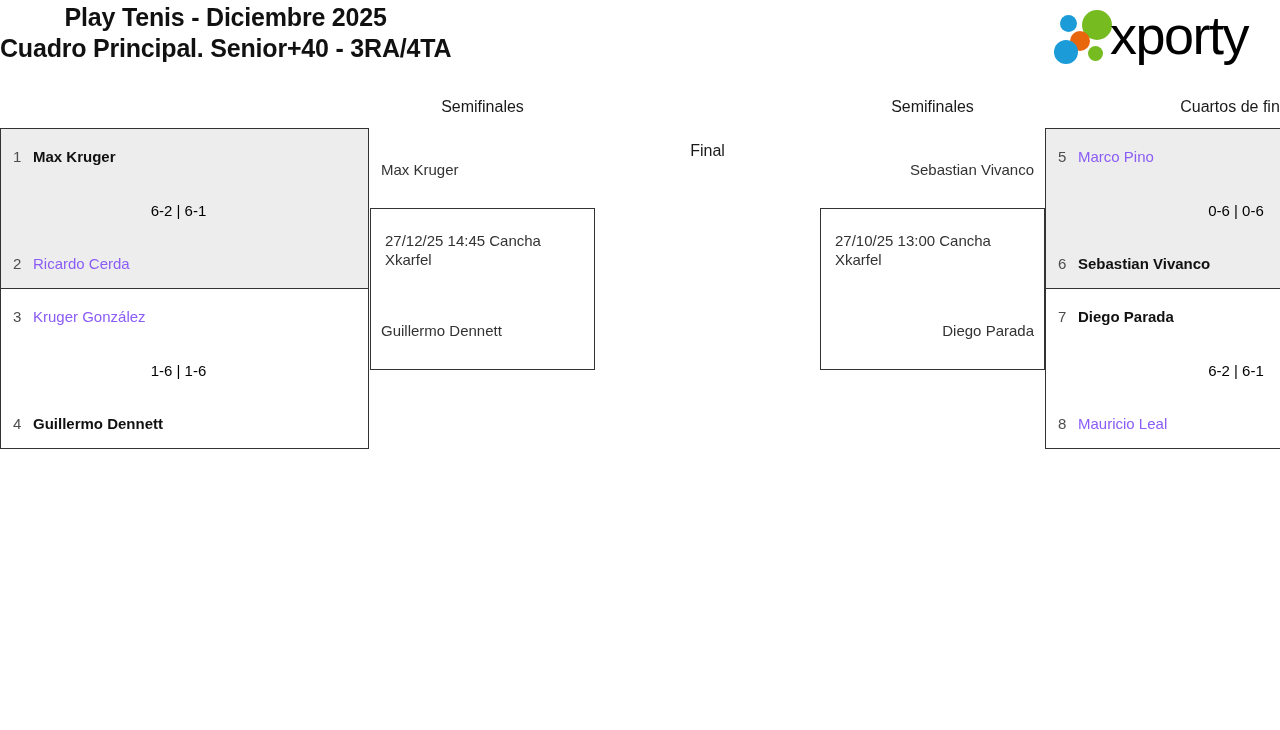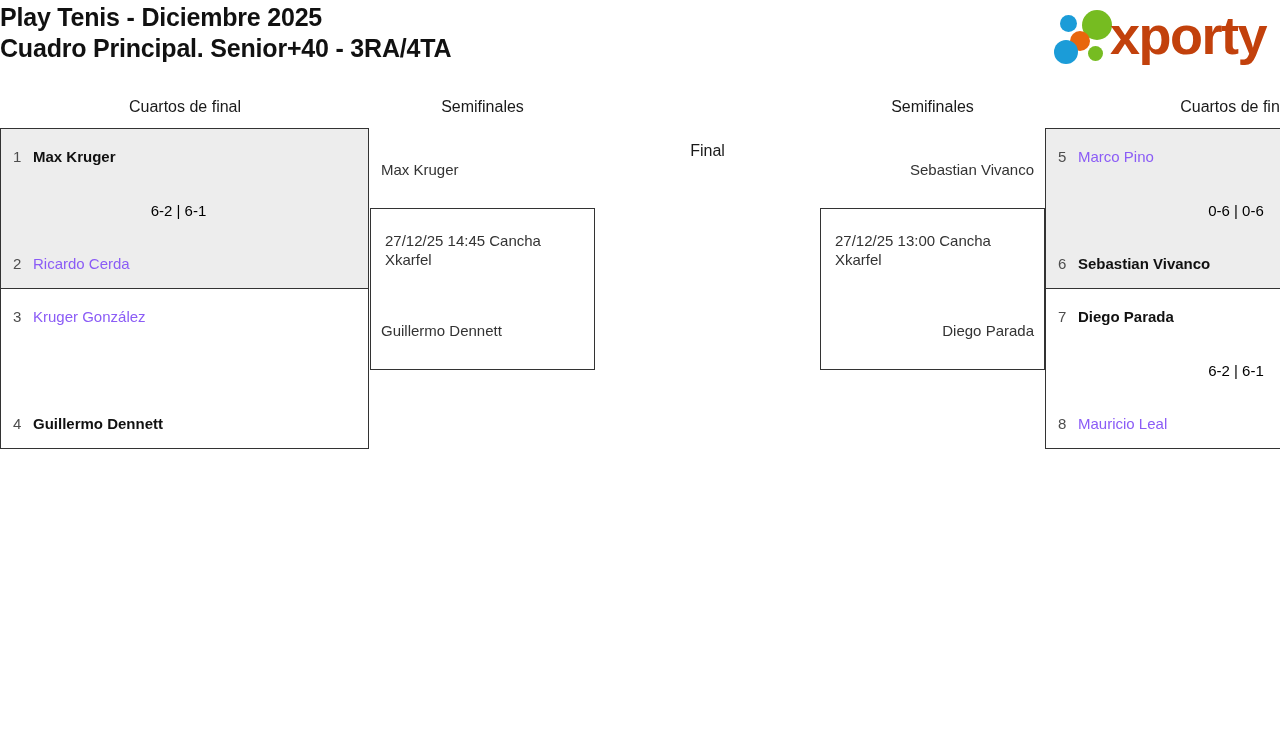--- a/index.html
+++ b/index.html
@@ -16,20 +16,21 @@
     color: #1a1a1a;
     position: relative;
   }
 
   
   .header {
     position: absolute;
     top: 0; left: 0;
     width: 1280px;
     height: 88px;
+    text-align: center;
   }
   .title-block {
     position: absolute;
     left: 0;
     top: 2px;
     font-size: 25px;
     font-weight: 700;
     line-height: 31px;
     letter-spacing: -0.2px;
     color: #111111;
@@ -55,23 +56,23 @@
   .dot-blue-sm  { left: 6px;  top: 5px;  width: 17px; height: 17px; background: #1b9cd8; }
   .dot-green-lg { left: 28px; top: 0px;  width: 30px; height: 30px; background: #76bc21; }
   .dot-orange   { left: 16px; top: 21px; width: 20px; height: 20px; background: #e8660c; }
   .dot-blue-lg  { left: 0px;  top: 30px; width: 24px; height: 24px; background: #1b9cd8; }
   .dot-green-sm { left: 34px; top: 36px; width: 15px; height: 15px; background: #76bc21; }
   .logo-word {
     position: absolute;
     left: 66px;
     top: -2px;
     font-size: 54px;
-    font-weight: 700;
+    font-weight: 400;
     letter-spacing: -1.5px;
-    color: #c2410c;
+    color: #000000;
     line-height: 62px;
   }
 
   
   .round-headers {
     position: absolute;
     top: 96px;
     left: 0;
     width: 1280px;
     height: 24px;
@@ -226,21 +227,20 @@
       <span class="dot dot-green-lg"></span>
       <span class="dot dot-orange"></span>
       <span class="dot dot-blue-lg"></span>
       <span class="dot dot-green-sm"></span>
     </div>
     <div class="logo-word">xporty</div>
   </div>
 </div>
 
 <div class="round-headers">
-  <div class="round-header rh-qf-left">Cuartos de final</div>
   <div class="round-header rh-sf-left">Semifinales</div>
   <div class="round-header rh-final">Final</div>
   <div class="round-header rh-sf-right">Semifinales</div>
   <div class="round-header rh-qf-right">Cuartos de fin</div>
 </div>
 
 <div class="bracket">
 
   <div class="match-qf qf-left shaded" style="top:0px;">
     <div class="qf-row qf-row-top">
@@ -252,37 +252,38 @@
       <span class="seed">2</span>
       <span class="pname">Ricardo Cerda</span>
     </div>
   </div>
 
   <div class="match-qf qf-left" style="top:160px;">
     <div class="qf-row qf-row-top">
       <span class="seed">3</span>
       <span class="pname">Kruger González</span>
     </div>
+    <div class="score score-left">1-6 | 1-6</div>
     <div class="qf-row qf-row-bottom">
       <span class="seed">4</span>
       <span class="pname winner">Guillermo Dennett</span>
     </div>
   </div>
 
   <div class="match-sf sf-left">
     <div class="sf-player sf-player-top">Max Kruger</div>
     <div class="sf-meta">27/12/25 14:45 Cancha Xkarfel</div>
     <div class="sf-player sf-player-bottom">Guillermo Dennett</div>
   </div>
 
   <div class="final-col"></div>
 
   <div class="match-sf sf-right">
     <div class="sf-player sf-player-top">Sebastian Vivanco</div>
-    <div class="sf-meta">27/12/25 13:00 Cancha Xkarfel</div>
+    <div class="sf-meta">27/10/25 13:00 Cancha Xkarfel</div>
     <div class="sf-player sf-player-bottom">Diego Parada</div>
   </div>
 
   <div class="match-qf qf-right shaded" style="top:0px;">
     <div class="qf-row qf-row-top">
       <span class="seed">5</span>
       <span class="pname">Marco Pino</span>
     </div>
     <div class="score score-right">0-6 | 0-6</div>
     <div class="qf-row qf-row-bottom">

